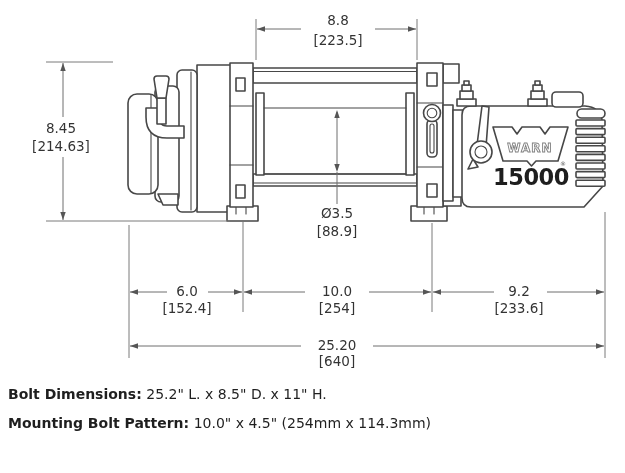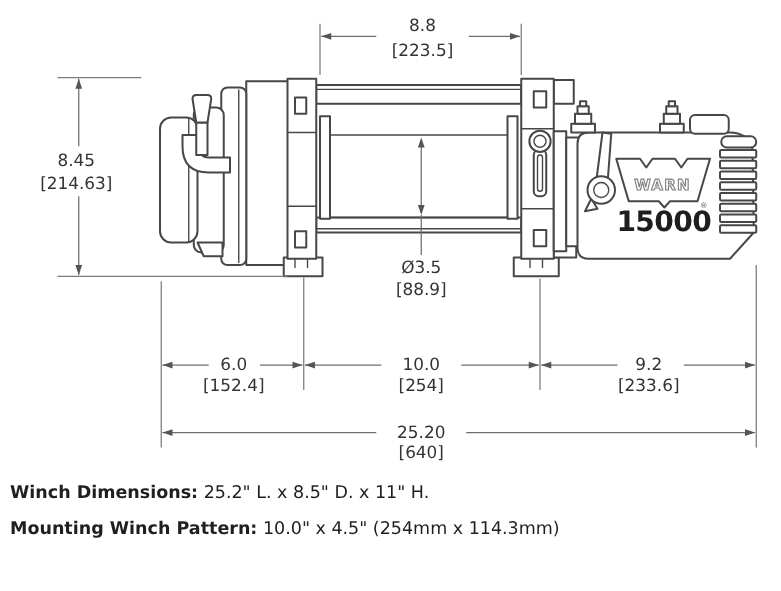--- a/index.html
+++ b/index.html
@@ -201,18 +201,18 @@
       <line class="dimline" x1="130" y1="346" x2="301" y2="346"></line>
       <line class="dimline" x1="373" y1="346" x2="604" y2="346"></line>
       <polygon class="arrow" points="130,346 138,343.3 138,348.7"></polygon>
       <polygon class="arrow" points="604,346 596,343.3 596,348.7"></polygon>
       <text class="dim-text" x="337" y="350">25.20</text>
       <text class="dim-text" x="337" y="366">[640]</text>
     </g>
   </svg>
 
   <div class="notes">
-    <p><b>Winch Dimensions:</b> <span>25.2" L. x 8.5" D. x 11" H.</span><br>
+    <p><b>Bolt Dimensions:</b> <span>25.2" L. x 8.5" D. x 11" H.</span><br>
     </p>
-    <p class="second"><b>Mounting Winch Pattern:</b> <span>10.0" x 4.5" (254mm x 114.3mm)</span></p>
+    <p class="second"><b>Mounting Bolt Pattern:</b> <span>10.0" x 4.5" (254mm x 114.3mm)</span></p>
   </div>
 
 </div>
 
 </body></html>

